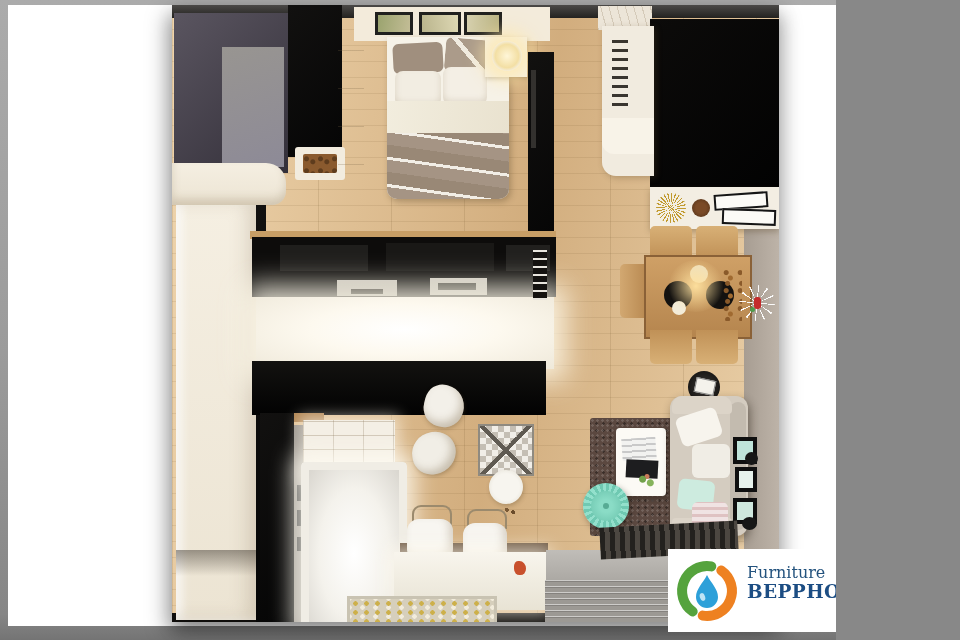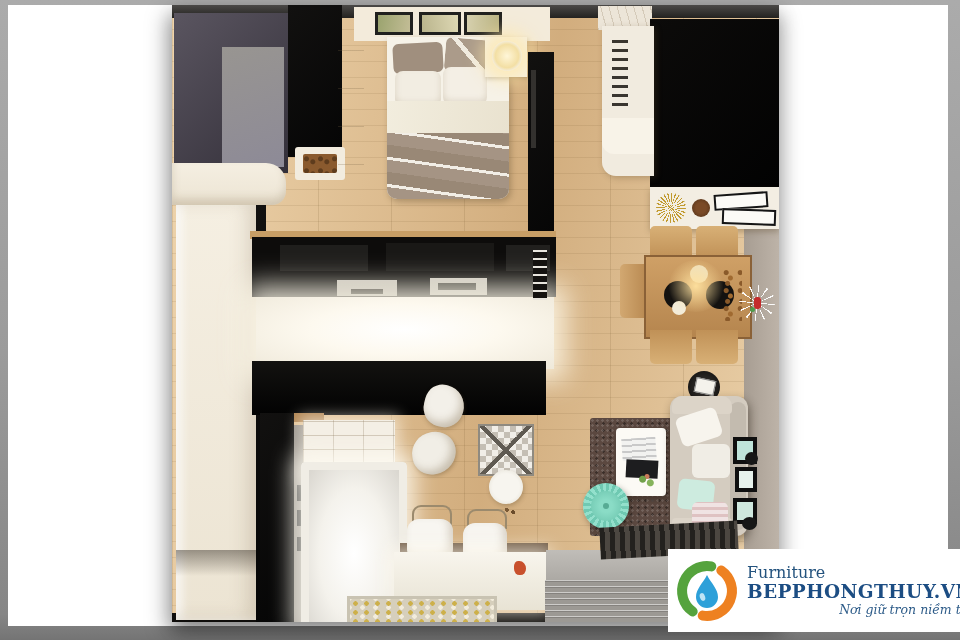--- a/index.html
+++ b/index.html
@@ -1,16 +1,16 @@
 <!DOCTYPE html>
 <html><head>
 <meta charset="utf-8">
 <style>
   html,body{margin:0;padding:0;background:#888;}
-  #stage{position:relative;width:960px;height:640px;overflow:hidden;font-family:"DejaVu Serif",serif;}
+  #stage{position:relative;width:836px;height:640px;overflow:hidden;font-family:"DejaVu Serif",serif;}
   .a{position:absolute;}
   .c{border-radius:50%;}
   .photo-frame{inset:0;background:linear-gradient(180deg,#ababab 0%,#9b9b9b 55%,#868686 96%,#747474 100%);}
   .canvas-white{left:8px;top:5px;width:940px;height:621px;background:#ffffff;}
   .plan{left:172px;top:5px;width:607px;height:617px;background:#14120f;overflow:hidden;
         box-shadow:-5px 9px 20px rgba(0,0,0,.35), 5px 9px 18px rgba(0,0,0,.22);}
   .wood{background-color:#dfbe91;background-image:
     repeating-linear-gradient(90deg, rgba(101,74,33,.14) 0 1px, transparent 1px 73px),
     repeating-linear-gradient(0deg, rgba(101,74,33,.11) 0 1px, transparent 1px 16px),
     linear-gradient(100deg, rgba(255,236,202,.5), rgba(176,130,76,.28) 55%, rgba(255,241,212,.4));}

